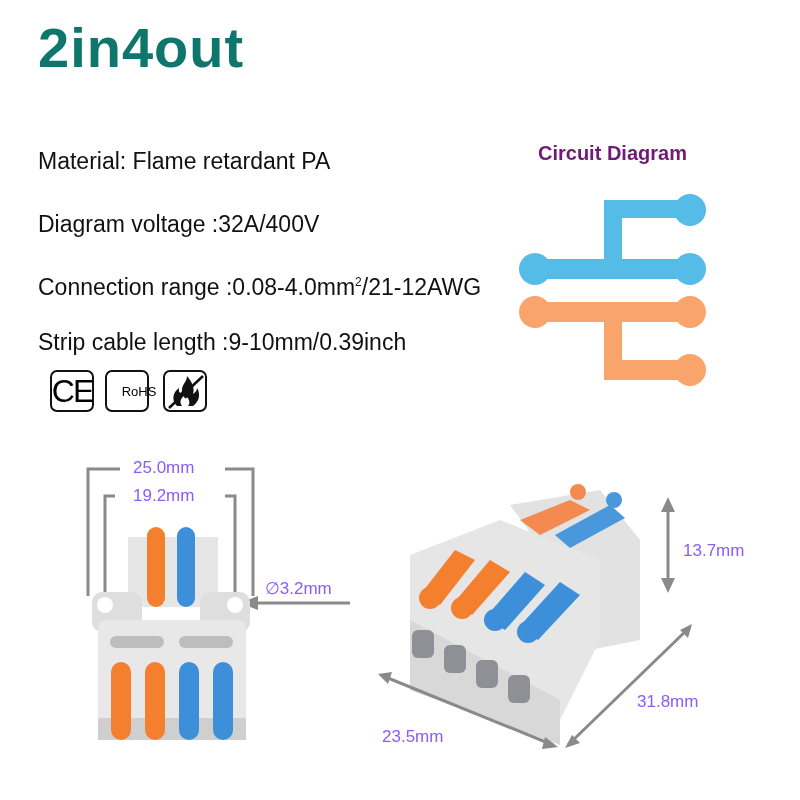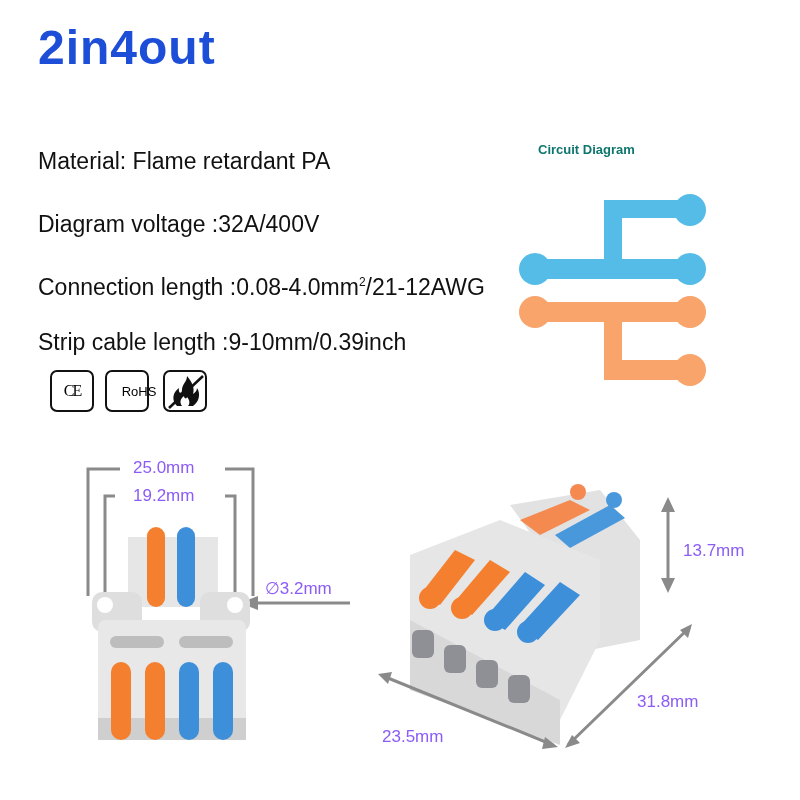--- a/index.html
+++ b/index.html
@@ -1,35 +1,35 @@
 <!DOCTYPE html>
 <html><head>
 <meta charset="utf-8">
 <style>
   html,body{margin:0;padding:0;background:#fff;}
   body{width:800px;height:800px;position:relative;overflow:hidden;font-family:"Liberation Sans",sans-serif;}
   .abs{position:absolute;}
-  .title{left:38px;top:8px;font-size:48px;font-weight:bold;color:#1d4ed8;letter-spacing:1px;line-height:80px;}
+  .title{left:38px;top:8px;font-size:56px;font-weight:bold;color:#0f766e;letter-spacing:1px;line-height:80px;}
   .spec{left:38px;font-size:23px;color:#111;line-height:28px;white-space:nowrap;margin-top:45px;}
   .spec sup{font-size:12px;}
-  .circuit-title{left:538px;top:142px;font-size:13px;font-weight:bold;color:#0f766e;white-space:nowrap;}
+  .circuit-title{left:538px;top:142px;font-size:20px;font-weight:bold;color:#701a75;white-space:nowrap;}
   .cert{top:370px;width:44px;height:42px;border:2px solid #111;border-radius:7px;display:flex;align-items:center;justify-content:center;box-sizing:border-box;}
-  .cert .ce{font-size:16px;font-family:Liberation Serif, serif;letter-spacing:-2px;}
+  .cert .ce{font-size:32px;font-family:Liberation Sans, sans-serif;letter-spacing:-2px;}
   .cert .rohs{font-size:13px;padding-left:24px;}
   .dim{font-size:17px;color:#8b5cf6;white-space:nowrap;}
   svg{position:absolute;left:0;top:0;}
 </style>
 </head>
 <body>
 
 <div class="abs title">2in4out</div>
 
 <div class="abs spec" style="top:102px">Material: Flame retardant PA</div>
 <div class="abs spec" style="top:165px">Diagram voltage :32A/400V</div>
-<div class="abs spec" style="top:223px"><span>Connection length :0.08-4.0mm</span><sup>2</sup><span>/21-12AWG</span></div>
+<div class="abs spec" style="top:223px"><span>Connection range :0.08-4.0mm</span><sup>2</sup><span>/21-12AWG</span></div>
 <div class="abs spec" style="top:283px">Strip cable length :9-10mm/0.39inch</div>
 
 <div class="abs circuit-title">Circuit Diagram</div>
 
 <svg width="800" height="800" style="pointer-events:none">
   <g fill="#55bce8">
     <rect x="534" y="259" width="158" height="20"></rect>
     <rect x="604" y="200" width="18" height="70"></rect>
     <rect x="604" y="200" width="88" height="18"></rect>
     <circle cx="535" cy="269" r="16"></circle>

